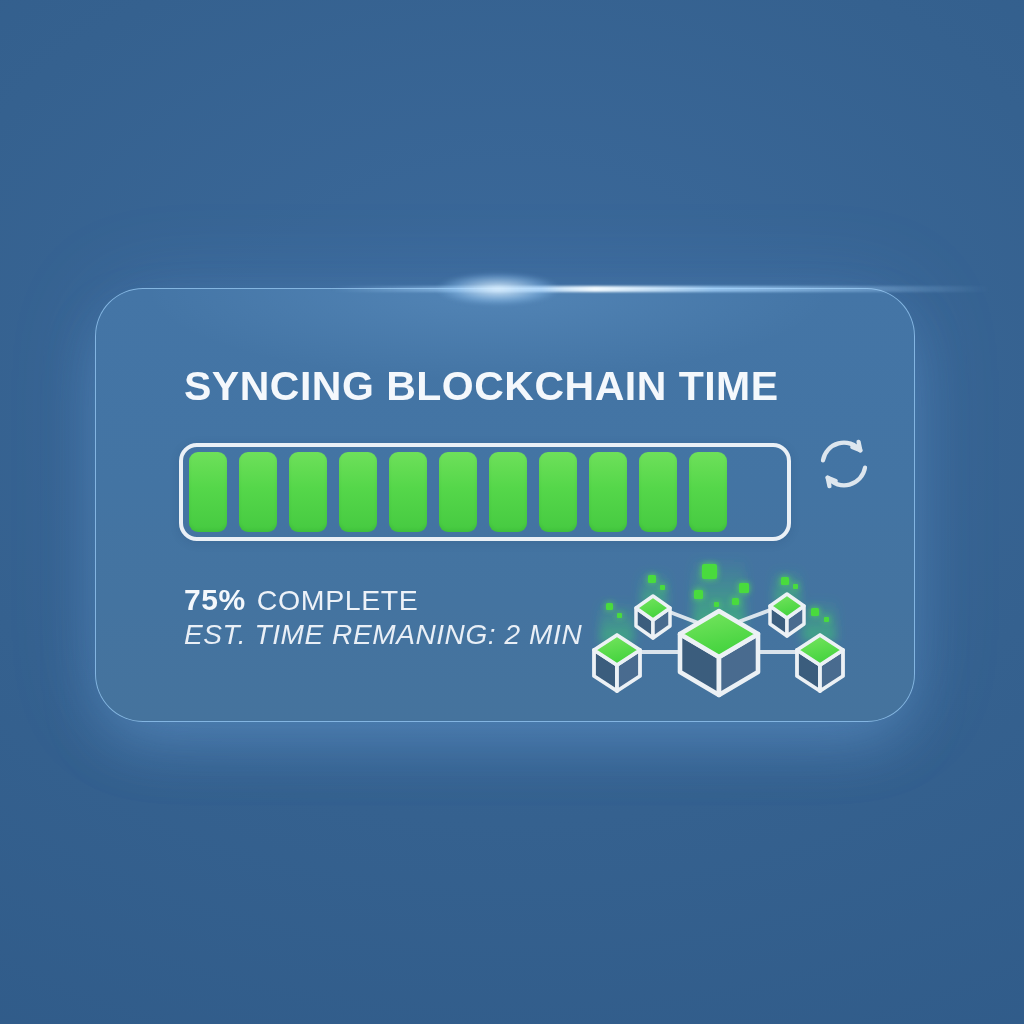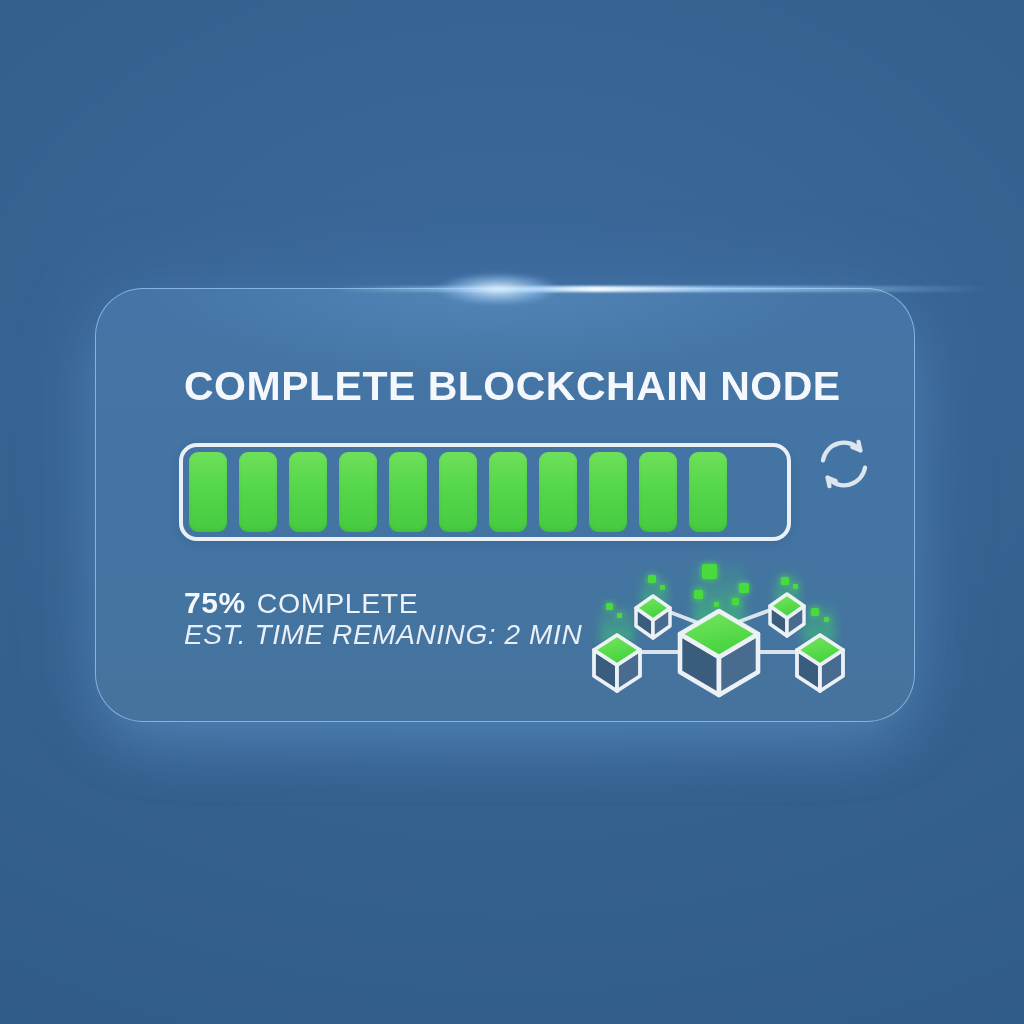--- a/index.html
+++ b/index.html
@@ -55,38 +55,38 @@
   .seg {
     flex:none; width:38px; height:100%; border-radius:9px;
     background: linear-gradient(180deg,
       var(--segment-green-light,#6ee05a) 0%, #55d74a 45%,
       var(--segment-green-dark,#46ca41) 100%);
     box-shadow: inset 0 -2px 3px rgba(20,110,30,0.12);
   }
 
   .sync-icon { position:absolute; left:717px; top:144px; width:62px; height:62px; cursor:pointer; }
 
-  .status1 { position:absolute; left:88px; top:295px; font-size:30px; line-height:38px;
+  .status1 { position:absolute; left:88px; top:295px; font-size:30px; line-height:32px;
              color: var(--text-white,#f4f8fc); letter-spacing:0.6px; white-space:nowrap; }
   .status1 .pct { font-weight:700; }
   .status1 .plabel { font-weight:400; font-size:28.5px; margin-left:11px; color:#edf2f8; }
   .status2 { position:absolute; left:88px; top:331px; font-size:28px; line-height:30px;
              font-weight:400; color:#e9eff6; letter-spacing:0.6px; white-space:nowrap;font-style:italic; }
 
   .chain-icon { position:absolute; left:480px; top:260px; width:290px; height:165px; }
 </style>
 </head>
 <body>
 
 <div class="card">
 
   <div class="shine-line"></div>
   <div class="shine-flare"></div>
 
-  <h1 class="title">COMPLETE BLOCKCHAIN NODE</h1>
+  <h1 class="title">SYNCING BLOCKCHAIN TIME</h1>
 
   <div class="progress">
     <div class="track">
         <div class="seg"></div>
         <div class="seg"></div>
         <div class="seg"></div>
         <div class="seg"></div>
         <div class="seg"></div>
         <div class="seg"></div>
         <div class="seg"></div>

